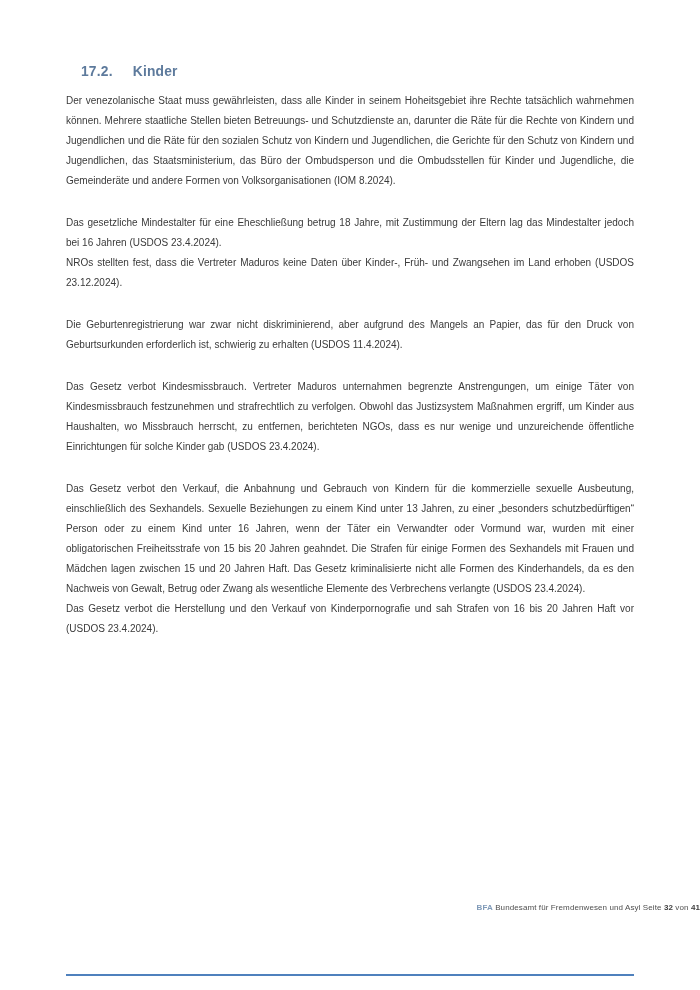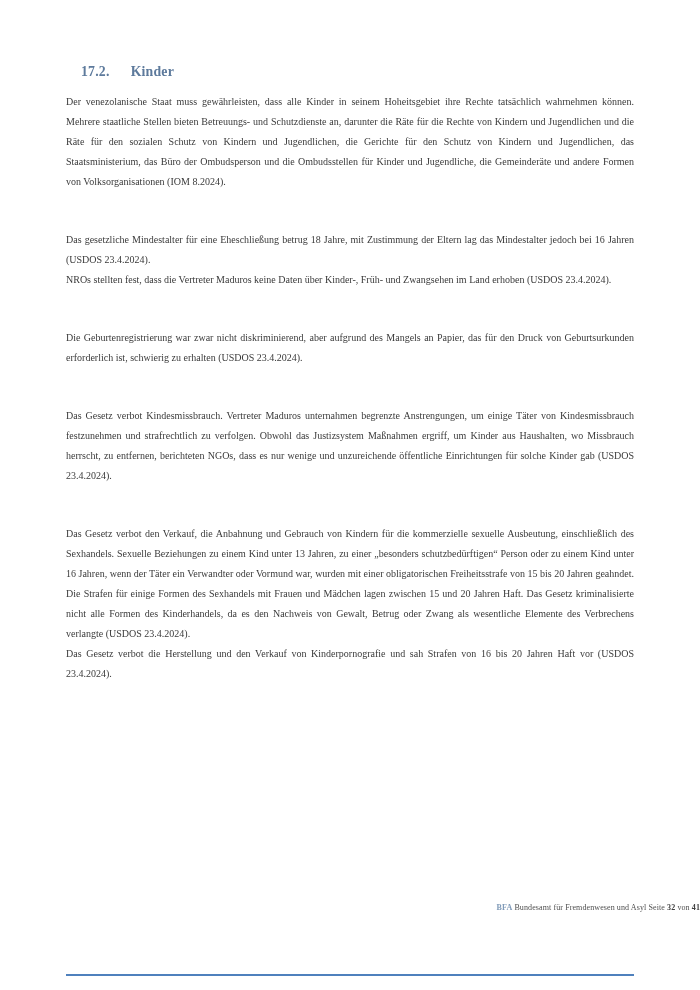--- a/index.html
+++ b/index.html
@@ -5,21 +5,21 @@
   html, body {
     margin: 0;
     padding: 0;
     background: #ffffff;
   }
   .page {
     position: relative;
     width: 700px;
     height: 990px;
     background: #ffffff;
-    font-family: Liberation Serif, serif;
+    font-family: Liberation Sans, sans-serif;
     overflow: hidden;
   }
   .content {
     position: absolute;
     left: 66px;
     top: 64px;
     width: 568px;
   }
   .heading {
     margin: 0 0 12px 15px;
@@ -36,21 +36,21 @@
     margin-left: 16px;
   }
   .content p {
     margin: 0;
     font-size: 10px;
     line-height: 20px;
     text-align: justify;
     color: #3a3a3a;
   }
   .content p.gap {
-    margin-top: 38px;
+    margin-top: 22px;
   }
   .footer {
     position: absolute;
     left: 0;
     top: 903px;
     width: 700px;
     text-align: right;
     font-size: 8px;
     color: #4f4f4f;
     letter-spacing: 0.1px;
@@ -76,22 +76,22 @@
 <body>
 
 <div class="page">
   <div class="content">
     <h2 class="heading">
       <span class="h-number">17.2.</span>
       <span class="h-title">Kinder</span>
     </h2>
     <p>Der venezolanische Staat muss gewährleisten, dass alle Kinder in seinem Hoheitsgebiet ihre Rechte tatsächlich wahrnehmen können. Mehrere staatliche Stellen bieten Betreuungs- und Schutzdienste an, darunter die Räte für die Rechte von Kindern und Jugendlichen und die Räte für den sozialen Schutz von Kindern und Jugendlichen, die Gerichte für den Schutz von Kindern und Jugendlichen, das Staatsministerium, das Büro der Ombudsperson und die Ombudsstellen für Kinder und Jugendliche, die Gemeinderäte und andere Formen von Volksorganisationen (IOM 8.2024).</p>
     <p class="gap">Das gesetzliche Mindestalter für eine Eheschließung betrug 18 Jahre, mit Zustimmung der Eltern lag das Mindestalter jedoch bei 16 Jahren (USDOS 23.4.2024).</p>
-    <p>NROs stellten fest, dass die Vertreter Maduros keine Daten über Kinder-, Früh- und Zwangsehen im Land erhoben (USDOS 23.4.2024).</p>
-    <p class="gap">Die Geburtenregistrierung war zwar nicht diskriminierend, aber aufgrund des Mangels an Papier, das für den Druck von Geburtsurkunden erforderlich ist, schwierig zu erhalten (USDOS 23.4.2024).</p>
+    <p>NROs stellten fest, dass die Vertreter Maduros keine Daten über Kinder-, Früh- und Zwangsehen im Land erhoben (USDOS 23.12.2024).</p>
+    <p class="gap">Die Geburtenregistrierung war zwar nicht diskriminierend, aber aufgrund des Mangels an Papier, das für den Druck von Geburtsurkunden erforderlich ist, schwierig zu erhalten (USDOS 11.4.2024).</p>
     <p class="gap">Das Gesetz verbot Kindesmissbrauch. Vertreter Maduros unternahmen begrenzte Anstrengungen, um einige Täter von Kindesmissbrauch festzunehmen und strafrechtlich zu verfolgen. Obwohl das Justizsystem Maßnahmen ergriff, um Kinder aus Haushalten, wo Missbrauch herrscht, zu entfernen, berichteten NGOs, dass es nur wenige und unzureichende öffentliche Einrichtungen für solche Kinder gab (USDOS 23.4.2024).</p>
     <p class="gap">Das Gesetz verbot den Verkauf, die Anbahnung und Gebrauch von Kindern für die kommerzielle sexuelle Ausbeutung, einschließlich des Sexhandels. Sexuelle Beziehungen zu einem Kind unter 13 Jahren, zu einer „besonders schutzbedürftigen“ Person oder zu einem Kind unter 16 Jahren, wenn der Täter ein Verwandter oder Vormund war, wurden mit einer obligatorischen Freiheitsstrafe von 15 bis 20 Jahren geahndet. Die Strafen für einige Formen des Sexhandels mit Frauen und Mädchen lagen zwischen 15 und 20 Jahren Haft. Das Gesetz kriminalisierte nicht alle Formen des Kinderhandels, da es den Nachweis von Gewalt, Betrug oder Zwang als wesentliche Elemente des Verbrechens verlangte (USDOS 23.4.2024).</p>
     <p>Das Gesetz verbot die Herstellung und den Verkauf von Kinderpornografie und sah Strafen von 16 bis 20 Jahren Haft vor (USDOS 23.4.2024).</p>
   </div>
 
   <div class="footer">
     <span class="brand">BFA</span>
     <span>Bundesamt für Fremdenwesen und Asyl</span>
     <span>Seite</span>
     <span class="pg-num">32</span>

